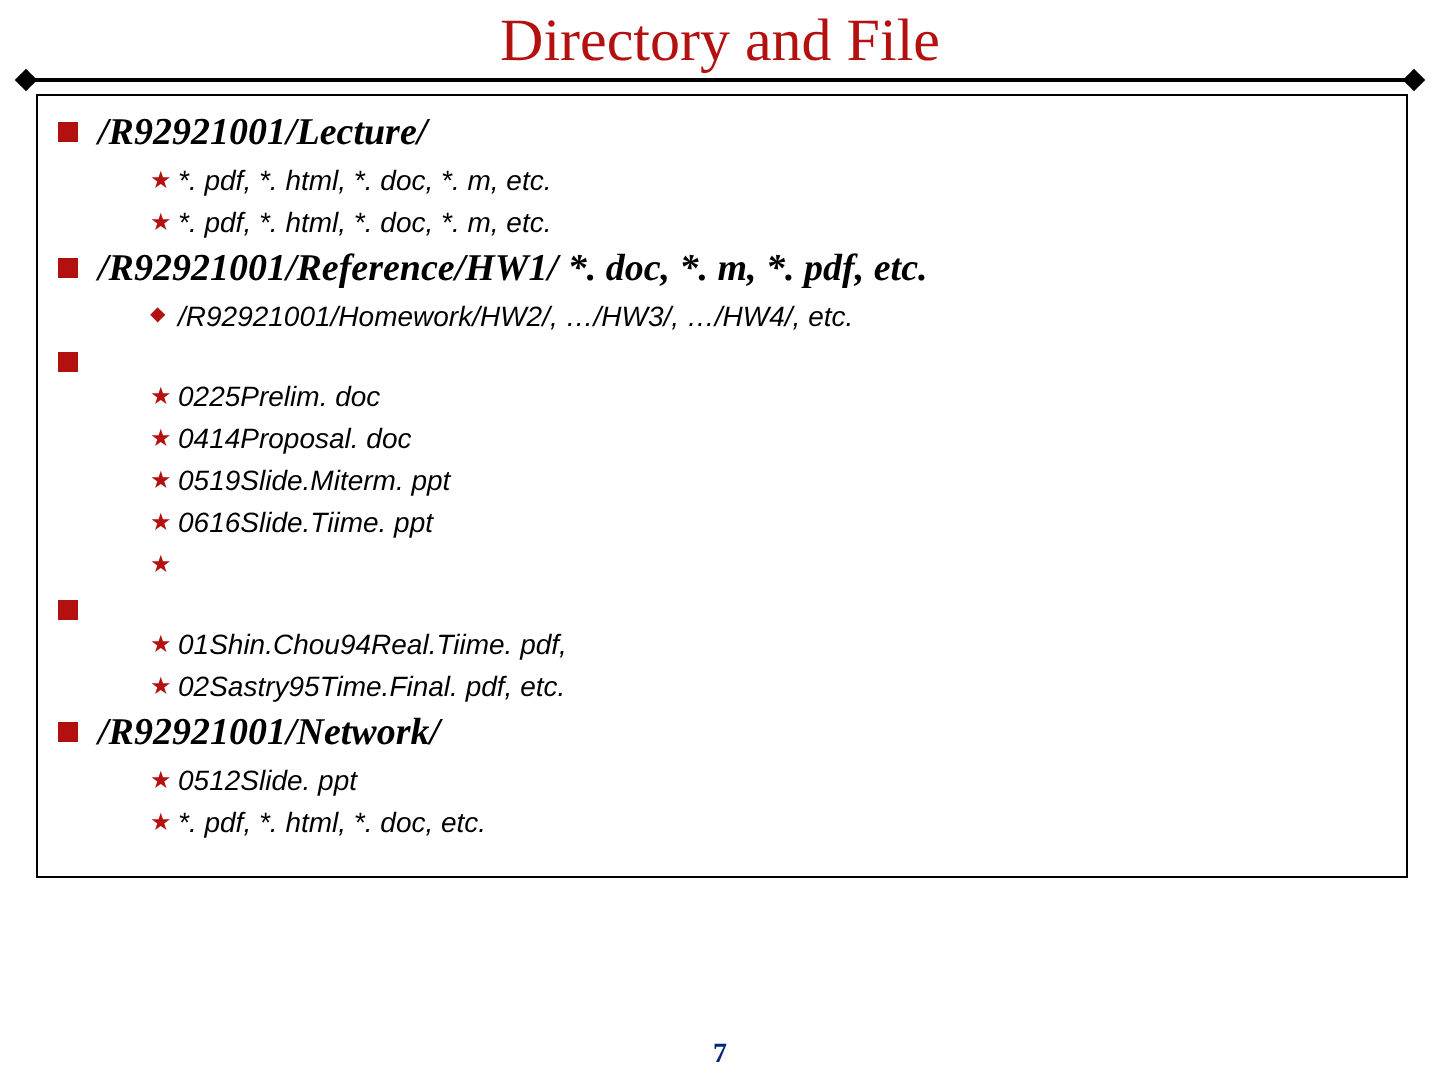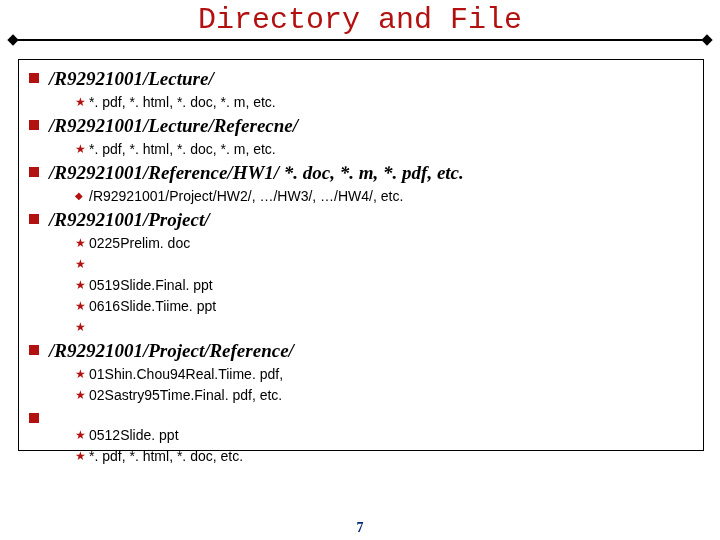--- a/index.html
+++ b/index.html
@@ -16,21 +16,21 @@
     height: 540px;
     position: relative;
     box-sizing: border-box;
   }
   .title-wrap {
     text-align: center;
     padding-top: 4px;
   }
   .title {
     display: inline-block;
-    font-family: Liberation Mono, monospace;
+    font-family: Liberation Serif, serif;
     color: #b31010;
     font-size: 30px;
     line-height: 1.1;
   }
   .title-rule {
     margin: 2px 12px 0 12px;
     height: 0;
     border-top: 2px solid #000;
     position: relative;
   }
@@ -42,21 +42,21 @@
     width: 8px;
     height: 8px;
     background: #000;
     transform: rotate(45deg);
   }
   .title-rule::before { left: -3px; }
   .title-rule::after  { right: -3px; }
 
   .body {
     border: 1px solid #000;
-    margin: 18px 16px 0 18px;
+    margin: 6px 16px 0 18px;
     padding: 8px 10px 10px 10px;
     box-sizing: border-box;
     height: 392px;
   }
 
   .lvl1 {
     display: flex;
     align-items: flex-start;
     margin-top: 4px;
   }
@@ -95,20 +95,21 @@
     font-size: 10px;
     width: 14px;
     flex: 0 0 auto;
     line-height: 18px;
   }
   .lvl2 .txt {
     font-family: Arial, Helvetica, sans-serif;
     font-size: 14px;
     color: #000;
     line-height: 18px;
+    font-style: italic;
   }
 
   .pagenum {
     position: absolute;
     bottom: 4px;
     left: 0;
     right: 0;
     text-align: center;
     font-family: "Times New Roman", Times, serif;
     font-weight: bold;
@@ -132,84 +133,80 @@
       <span class="bullet"></span>
       <span class="txt">/R92921001/Lecture/</span>
     </div>
     <div class="sub">
       <div class="lvl2">
         <span class="bullet-star">★</span>
         <span class="txt">*. pdf, *. html, *. doc, *. m, etc.</span>
       </div>
     </div>
 
-    <div class="lvl1">
-      <span class="bullet"></span>
-      <span class="txt">/R92921001/Lecture/Referecne/</span>
-    </div>
     <div class="sub">
       <div class="lvl2">
         <span class="bullet-star">★</span>
         <span class="txt">*. pdf, *. html, *. doc, *. m, etc.</span>
       </div>
     </div>
 
     <div class="lvl1">
       <span class="bullet"></span>
       <span class="txt">/R92921001/Reference/HW1/ *. doc, *. m, *. pdf, etc.</span>
     </div>
     <div class="sub">
       <div class="lvl2">
         <span class="bullet-dia">◆</span>
-        <span class="txt">/R92921001/Project/HW2/, …/HW3/, …/HW4/, etc.</span>
-      </div>
-    </div>
-
-    <div class="lvl1">
-      <span class="bullet"></span>
-      <span class="txt">/R92921001/Project/</span>
+        <span class="txt">/R92921001/Homework/HW2/, …/HW3/, …/HW4/, etc.</span>
+      </div>
+    </div>
+
+    <div class="lvl1">
+      <span class="bullet"></span>
     </div>
     <div class="sub">
       <div class="lvl2">
         <span class="bullet-star">★</span>
         <span class="txt">0225Prelim. doc</span>
       </div>
       <div class="lvl2">
         <span class="bullet-star">★</span>
-      </div>
-      <div class="lvl2">
-        <span class="bullet-star">★</span>
-        <span class="txt">0519Slide.Final. ppt</span>
+        <span class="txt">0414Proposal. doc</span>
+      </div>
+      <div class="lvl2">
+        <span class="bullet-star">★</span>
+        <span class="txt">0519Slide.Miterm. ppt</span>
       </div>
       <div class="lvl2">
         <span class="bullet-star">★</span>
         <span class="txt">0616Slide.Tiime. ppt</span>
       </div>
       <div class="lvl2">
         <span class="bullet-star">★</span>
       </div>
     </div>
 
     <div class="lvl1">
       <span class="bullet"></span>
-      <span class="txt">/R92921001/Project/Reference/</span>
     </div>
     <div class="sub">
       <div class="lvl2">
         <span class="bullet-star">★</span>
         <span class="txt">01Shin.Chou94Real.Tiime. pdf,</span>
       </div>
       <div class="lvl2">
         <span class="bullet-star">★</span>
         <span class="txt">02Sastry95Time.Final. pdf, etc.</span>
       </div>
     </div>
 
     <div class="lvl1">
       <span class="bullet"></span>
+      <span class="txt">/R92921001/Network/</span>
     </div>
     <div class="sub">
       <div class="lvl2">
         <span class="bullet-star">★</span>
         <span class="txt">0512Slide. ppt</span>
       </div>
       <div class="lvl2">
         <span class="bullet-star">★</span>
         <span class="txt">*. pdf, *. html, *. doc, etc.</span>
       </div>

